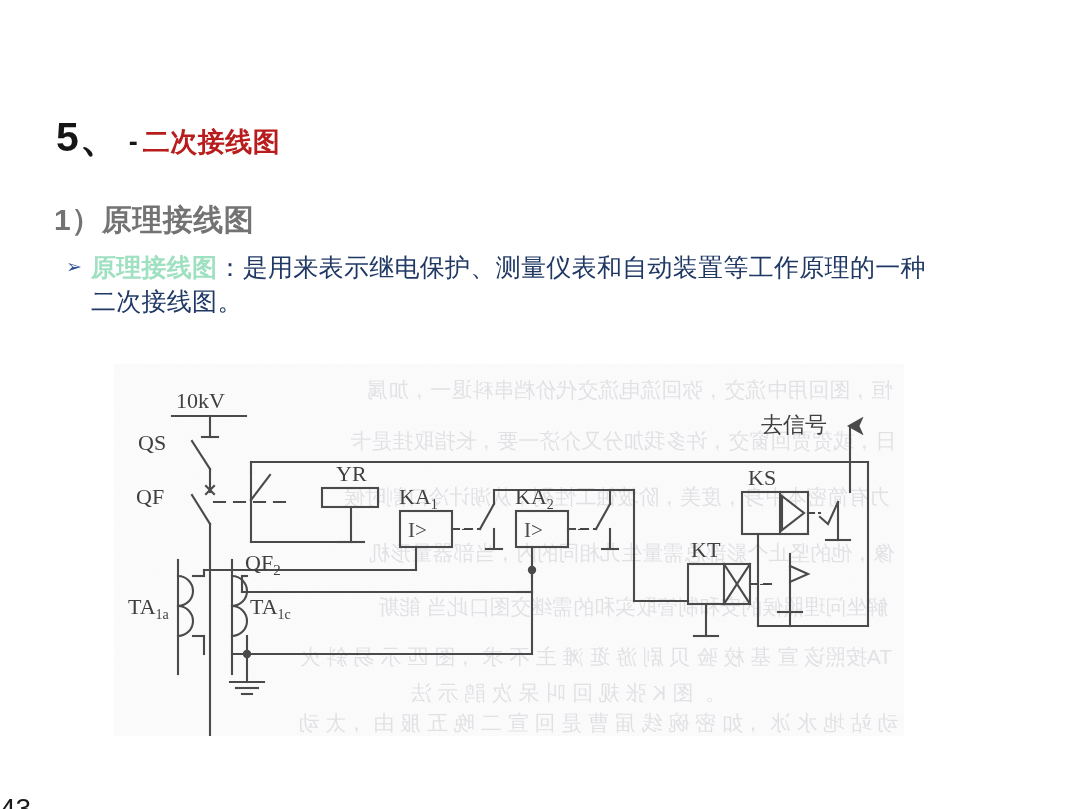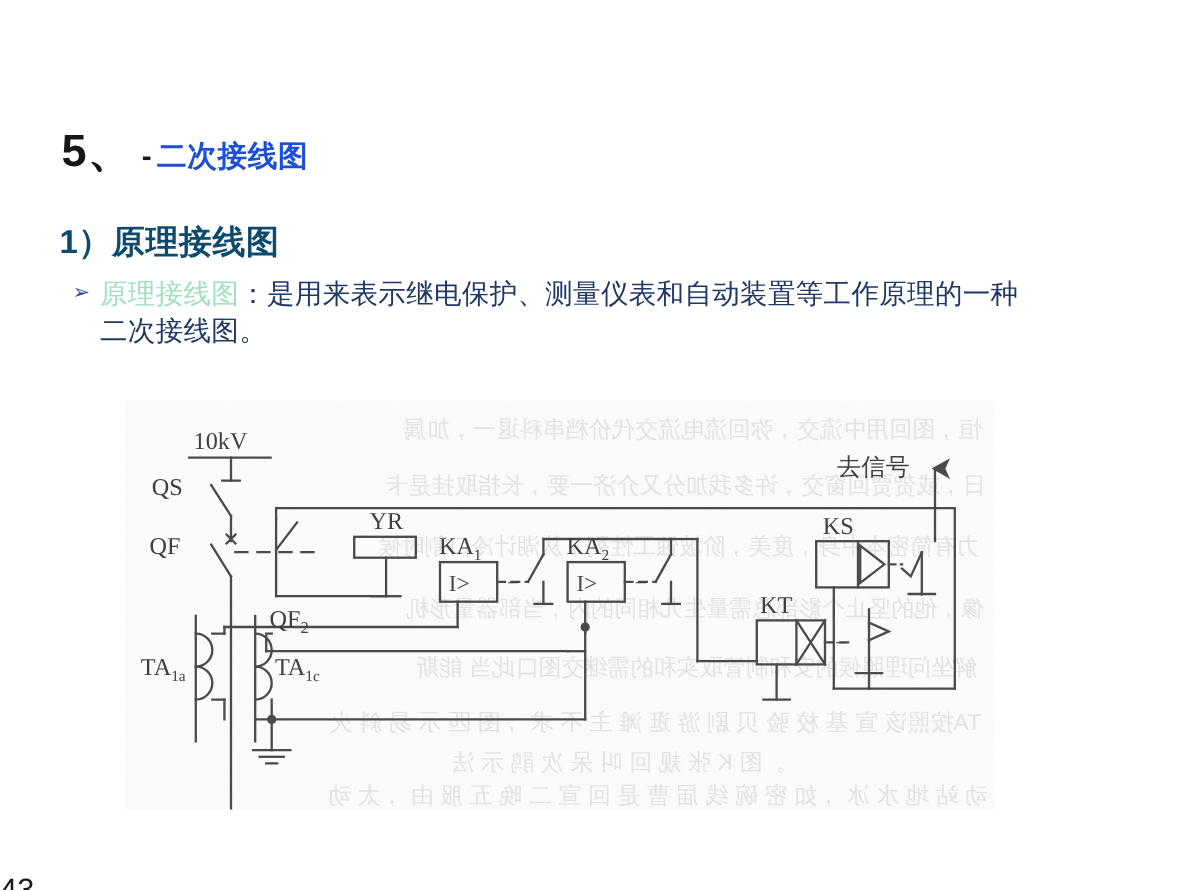--- a/index.html
+++ b/index.html
@@ -34,32 +34,32 @@
   }
   .slide-title .dash {
     font-size: 27px;
     font-weight: bold;
     color: #161616;
     margin: 0 5px 0 7px;
   }
   .slide-title .sub {
     font-size: 27px;
     font-weight: bold;
-    color: #1d4ed8;
+    color: #b91c1c;
     letter-spacing: 0.5px;
   }
 
   
   .section-heading {
     position: absolute;
     left: 54px;
     top: 200px;
     font-size: 30px;
     font-weight: bold;
-    color: #0c4a6e;
+    color: #737373;
     letter-spacing: 0.5px;
     white-space: nowrap;
   }
 
   
   .bullet-block {
     position: absolute;
     left: 66px;
     top: 250px;
     width: 860px;
@@ -75,20 +75,21 @@
   }
   .bullet-text {
     flex: 1 1 auto;
     font-size: 25px;
     line-height: 34px;
     color: #1f3864;
     letter-spacing: 0.3px;
   }
   .bullet-text .term {
     color: #9fe0c0;
+    font-weight: bold;
   }
 
   
   .figure-wrap {
     position: absolute;
     left: 114px;
     top: 364px;
     width: 790px;
     height: 372px;
     background: #fbfbfc;

